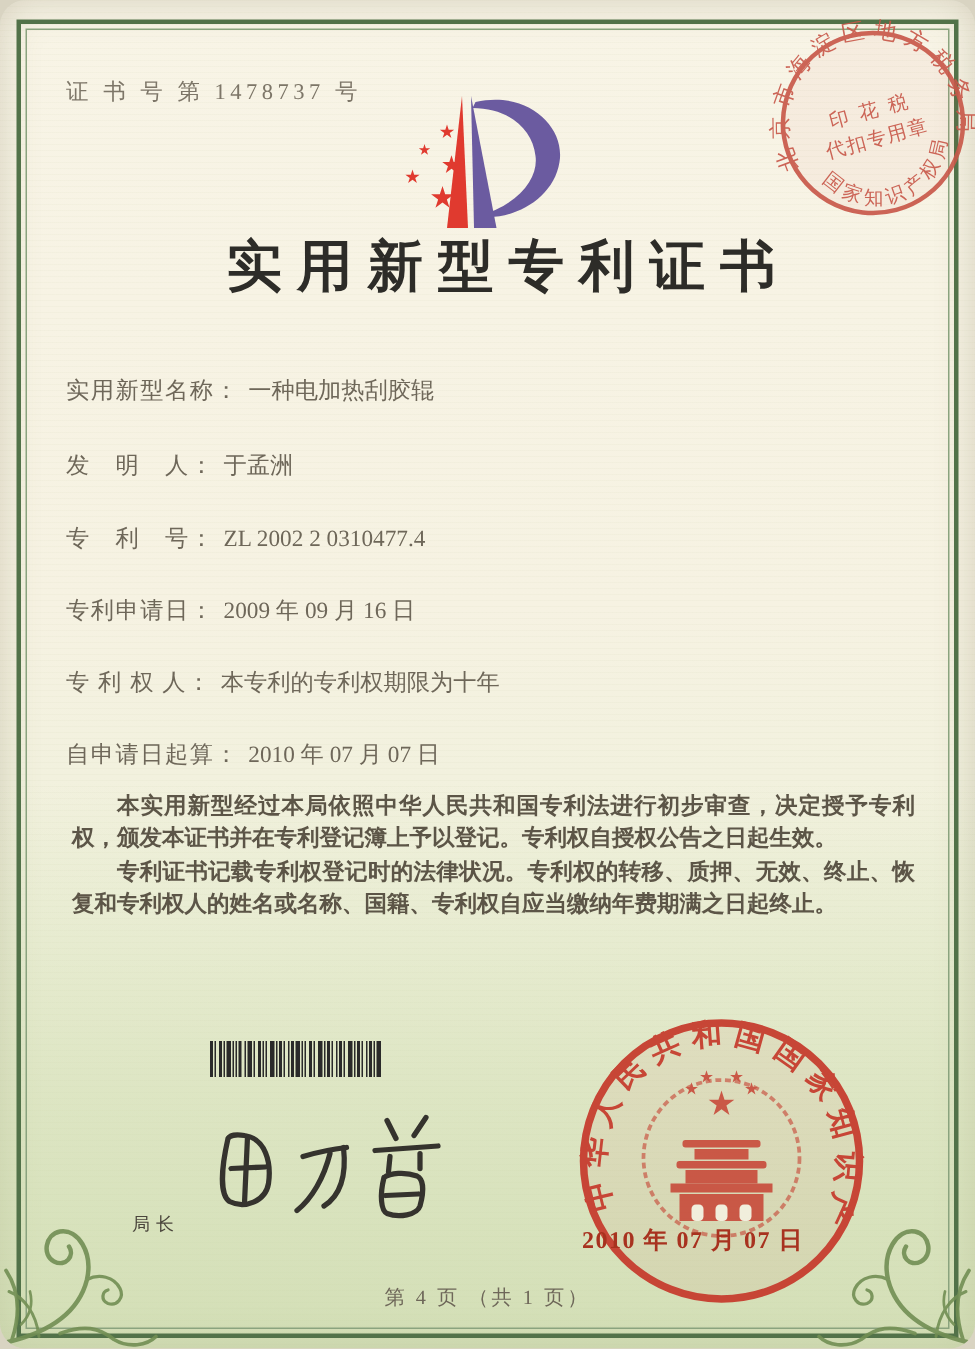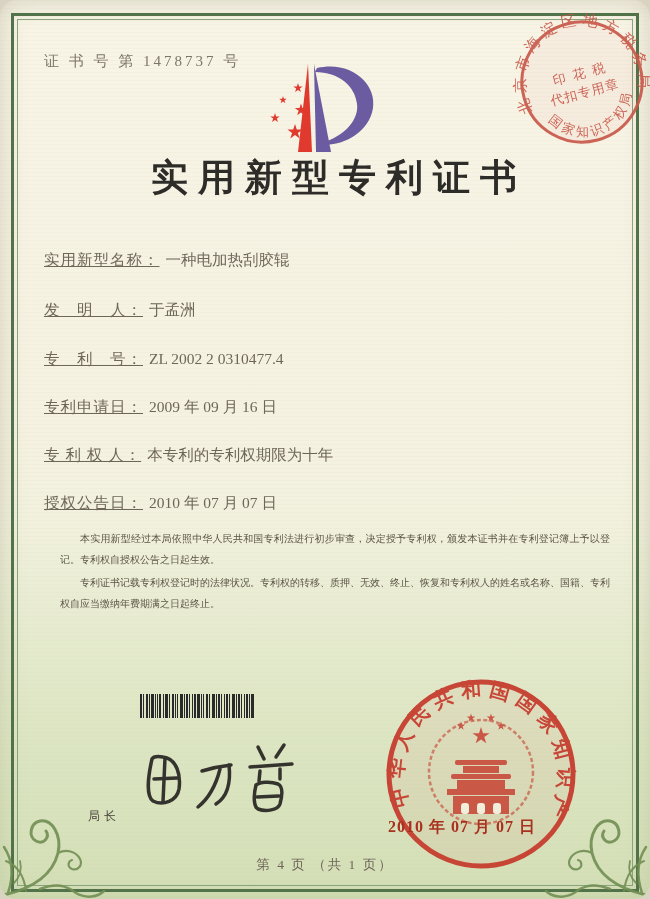--- a/index.html
+++ b/index.html
@@ -30,27 +30,27 @@
     font-size:15px;letter-spacing:3px;color:#7d7668;
   }
   .title{
     position:absolute;top:153px;left:14px;width:100%;text-align:center;
     font-size:37px;font-weight:600;letter-spacing:10px;color:#2d2c28;
   }
   .logo{position:absolute;top:56px;left:50%;transform:translateX(-50%);}
   .tax-stamp{position:absolute;top:12px;right:-2px;transform:rotate(-15deg);opacity:.92;}
   .fields{position:absolute;left:44px;right:40px;top:0;}
   .field{position:absolute;left:0;font-size:15.5px;color:#6e6759;white-space:nowrap;}
-  .field .lbl{letter-spacing:1px;text-decoration:underline;}
+  .field .lbl{letter-spacing:1px;}
   .field .val{margin-left:6px;}
   .f0{top:250px}.f1{top:300px}.f2{top:349px}.f3{top:397px}.f4{top:445px}.f5{top:493px}
   .paras{position:absolute;left:44px;width:566px;top:528px;color:#5c5547;}
   .paras p{
-    margin:0 0 2px 16px;font-size:10px;line-height:21px;
-    text-indent:2em;text-align:justify;
+    margin:0 0 2px 4px;font-size:15px;line-height:21px;
+    text-indent:2em;text-align:justify;font-weight:bold;
   }
   .barcode{position:absolute;left:140px;top:694px;}
   .signoff-label{position:absolute;left:88px;top:808px;font-size:12px;letter-spacing:4px;color:#4a453c;}
   .signature{position:absolute;left:132px;top:731px;}
   .cnipa-seal{position:absolute;left:383px;top:676px;opacity:.93;}
   .seal-date{
     position:absolute;left:372px;top:817px;width:180px;text-align:center;
     font-size:16px;letter-spacing:1px;color:#a8321f;font-weight:600;
   }
   .footer{
@@ -143,21 +143,21 @@
     <div class="field f2">
       <span class="lbl">专　利　号：</span><span class="val">ZL 2002 2 0310477.4</span>
     </div>
     <div class="field f3">
       <span class="lbl">专利申请日：</span><span class="val">2009 年 09 月 16 日</span>
     </div>
     <div class="field f4">
       <span class="lbl">专 利 权 人：</span><span class="val">本专利的专利权期限为十年</span>
     </div>
     <div class="field f5">
-      <span class="lbl">授权公告日：</span><span class="val">2010 年 07 月 07 日</span>
+      <span class="lbl">自申请日起算：</span><span class="val">2010 年 07 月 07 日</span>
     </div>
   </div>
 
   <div class="paras">
     <p>本实用新型经过本局依照中华人民共和国专利法进行初步审查，决定授予专利权，颁发本证书并在专利登记簿上予以登记。专利权自授权公告之日起生效。</p>
     <p>专利证书记载专利权登记时的法律状况。专利权的转移、质押、无效、终止、恢复和专利权人的姓名或名称、国籍、专利权自应当缴纳年费期满之日起终止。</p>
   </div>
 
   <svg class="barcode" width="115" height="24" viewBox="0 0 115 24">
     <g fill="#2a2a2a">

